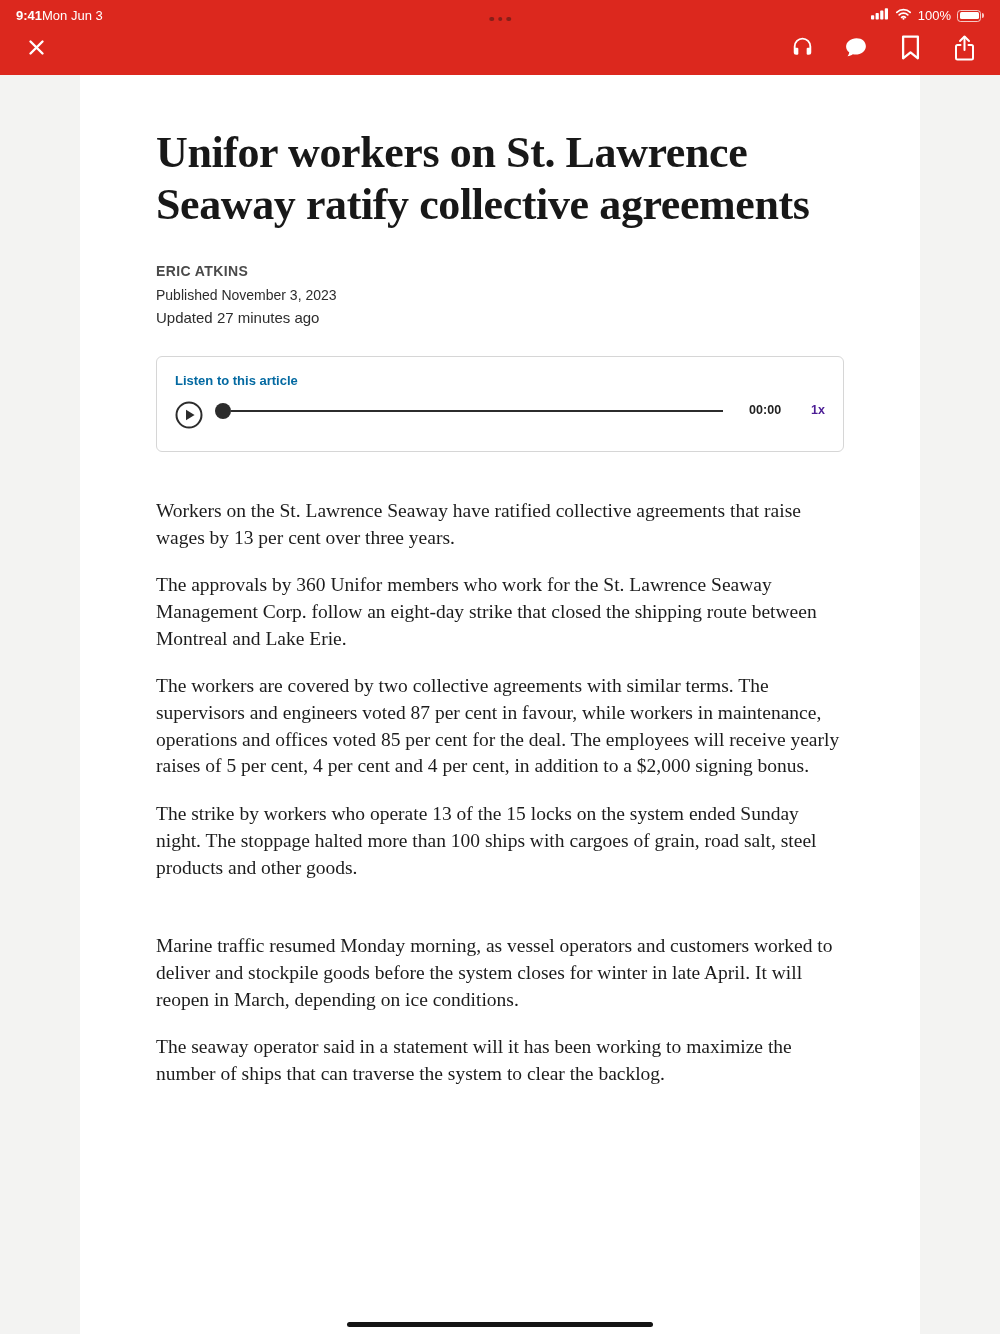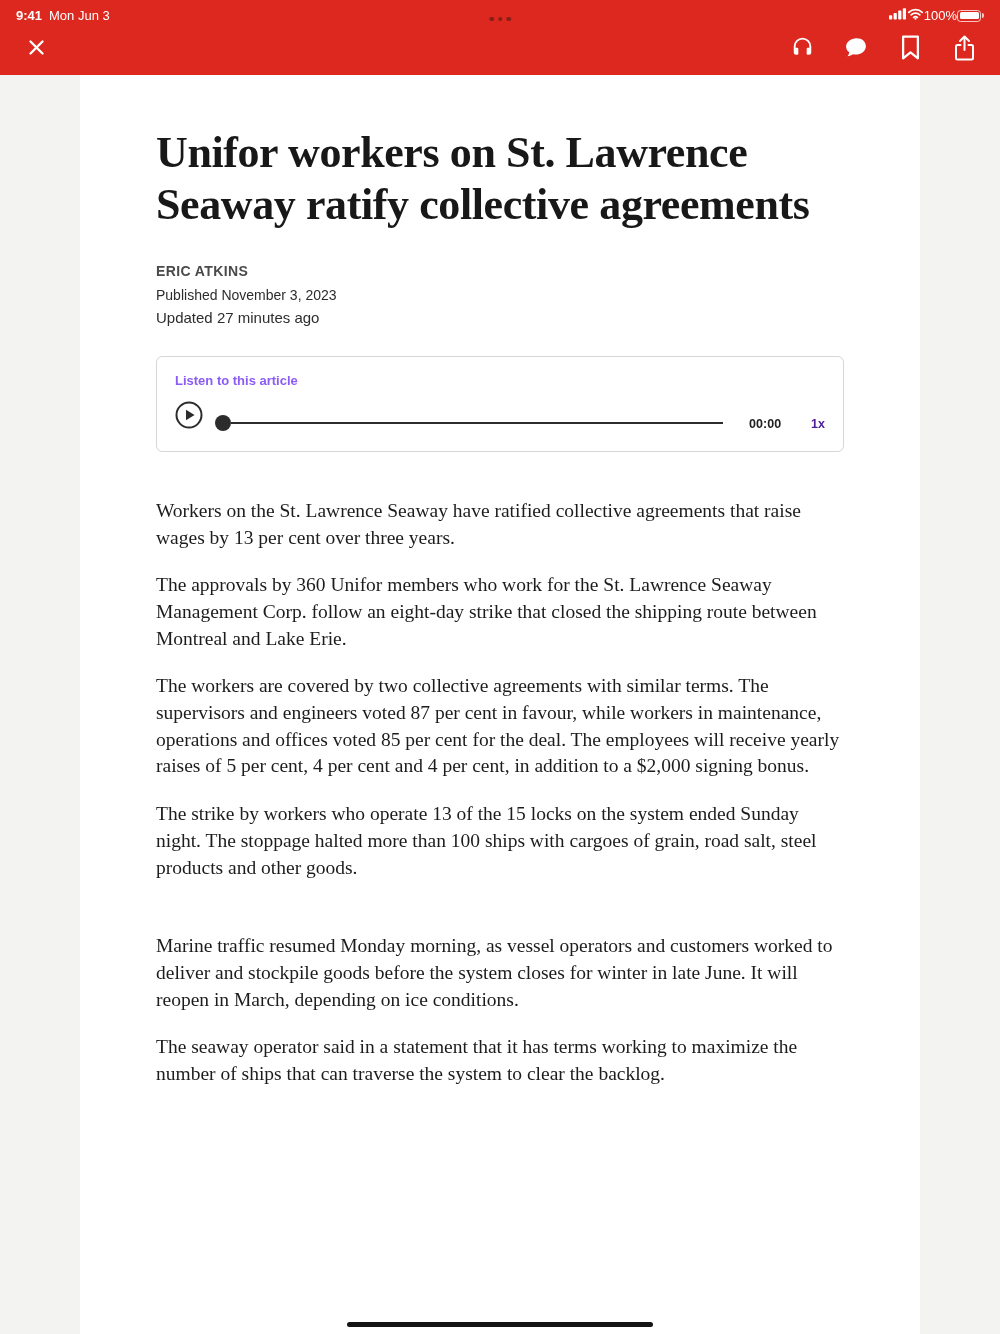--- a/index.html
+++ b/index.html
@@ -20,32 +20,32 @@
 
   .status-bar {
     height: 27px;
     display: flex;
     align-items: center;
     justify-content: space-between;
     padding: 4px 16px 0 16px;
     color: #fff;
     font-size: 13px;
   }
-  .status-left { display: flex; gap: 7px; align-items: center; }
+  .status-left { display: flex; align-items: center; }
   .status-time { font-weight: 700; }
   .status-date { font-weight: 400; }
 
   .status-center { position: absolute; left: 50%; transform: translateX(-50%); top: 9px; }
   .multitask-dots { display: inline-flex; gap: 4px; }
   .multitask-dots i {
     width: 4.5px; height: 4.5px; border-radius: 50%;
     background: rgba(20,20,20,.42); display: inline-block;
   }
 
-  .status-right { display: flex; align-items: center; }
+  .status-right { display: flex; align-items: center; gap: 6px; }
   .battery-pct { font-weight: 400; }
   .battery { display: inline-flex; align-items: center; }
   .battery-body {
     display: inline-block; width: 24px; height: 12px;
     border: 1px solid rgba(255,255,255,.75); border-radius: 3.5px; padding: 1.5px;
   }
   .battery-fill { display: block; width: 100%; height: 100%; background: #fff; border-radius: 1.5px; }
   .battery-nub { width: 2px; height: 4.5px; background: rgba(255,255,255,.75); border-radius: 0 2px 2px 0; margin-left: 1px; }
 
   .toolbar {
@@ -91,22 +91,22 @@
   .byline-updated { font-size: 15px; color: #2d2d2d; }
 
   
   .audio-card {
     border: 1px solid #d6d6d6;
     border-radius: 6px;
     padding: 16px 18px 20px 18px;
     margin-bottom: 46px;
     background: #fff;
   }
-  .audio-label { font-size: 13px; font-weight: 700; color: #8b5cf6; margin-bottom: 15px; }
-  .audio-controls { display: flex; align-items: flex-end; }
+  .audio-label { font-size: 13px; font-weight: 700; color: #0369a1; margin-bottom: 15px; }
+  .audio-controls { display: flex; align-items: flex-start; }
   .play-btn { width: 28px; height: 28px; margin-right: 12px; flex: none; }
   .slider { flex: 1; display: flex; align-items: center; margin-right: 26px; cursor: pointer; }
   .slider-thumb { width: 16px; height: 16px; border-radius: 50%; background: #2c2c2c; flex: none; }
   .slider-track { flex: 1; height: 2px; background: #2c2c2c; }
   .audio-time { font-size: 12.5px; font-weight: 700; color: #222; margin-right: 30px; }
   .speed-btn {
     background: none; border: none; padding: 0; cursor: pointer;
     font-family: "Liberation Sans", sans-serif;
     font-size: 12.5px; font-weight: 700; color: #4c1d95;
   }
@@ -249,21 +249,21 @@
         <span class="audio-time">00:00</span>
         <button class="speed-btn">1x</button>
       </div>
     </section>
 
     <article class="body-text">
       <p>Workers on the St. Lawrence Seaway have ratified collective agreements that raise wages by 13 per cent over three years.</p>
       <p>The approvals by 360 Unifor members who work for the St. Lawrence Seaway Management Corp. follow an eight-day strike that closed the shipping route between Montreal and Lake Erie.</p>
       <p>The workers are covered by two collective agreements with similar terms. The supervisors and engineers voted 87 per cent in favour, while workers in maintenance, operations and offices voted 85 per cent for the deal. The employees will receive yearly raises of 5 per cent, 4 per cent and 4 per cent, in addition to a $2,000 signing bonus.</p>
       <p>The strike by workers who operate 13 of the 15 locks on the system ended Sunday night. The stoppage halted more than 100 ships with cargoes of grain, road salt, steel products and other goods.</p>
-      <p class="gap-before">Marine traffic resumed Monday morning, as vessel operators and customers worked to deliver and stockpile goods before the system closes for winter in late June. It will reopen in March, depending on ice conditions.</p>
-      <p>The seaway operator said in a statement that it has terms working to maximize the number of ships that can traverse the system to clear the backlog.</p>
+      <p class="gap-before">Marine traffic resumed Monday morning, as vessel operators and customers worked to deliver and stockpile goods before the system closes for winter in late April. It will reopen in March, depending on ice conditions.</p>
+      <p>The seaway operator said in a statement will it has been working to maximize the number of ships that can traverse the system to clear the backlog.</p>
     </article>
 
   </main>
 
   <div class="home-indicator"></div>
 
 </div>
 
 </body></html>

